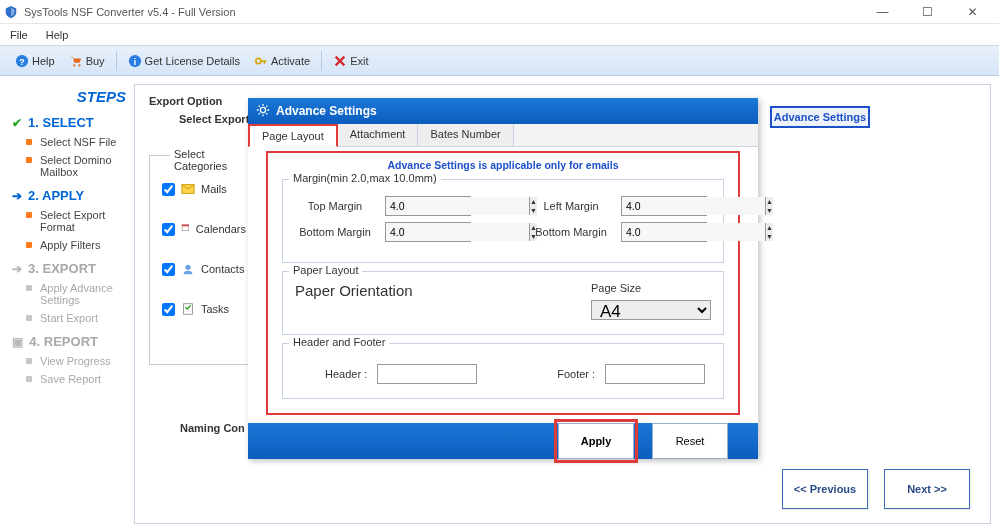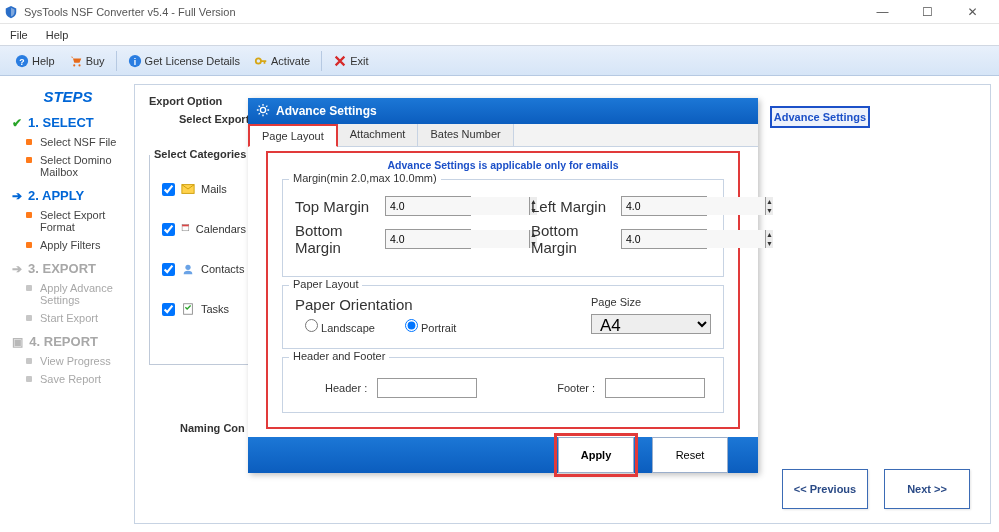--- a/index.html
+++ b/index.html
@@ -18,58 +18,58 @@
 
 
 .toolbar { height: 30px; background: linear-gradient(#e8f0fb,#d6e5f7); border-bottom: 1px solid #b6c9e2; display: flex; align-items: center; padding: 0 8px; }
 .toolbar-item { display: flex; align-items: center; gap: 3px; padding: 2px 6px; font-size: 11px; color: #333; border: 1px solid transparent; }
 .toolbar-icon { width: 14px; height: 14px; display: inline-block; }
 .toolbar-sep { width: 1px; height: 20px; background: #b6c9e2; margin: 0 4px; }
 
 
 .main { display: flex; height: calc(100% - 76px); padding: 8px; gap: 6px; }
 .sidebar { width: 120px; background: #fff; padding: 4px 2px; }
-.steps-title { color: #0066d6; font-weight: bold; font-style: italic; font-size: 15px; text-align: center; margin-bottom: 8px; }
+.steps-title { color: #0066d6; font-weight: bold; font-style: italic; font-size: 15px; text-align: right; margin-bottom: 8px; }
 .step-head { display: flex; align-items: center; gap: 6px; font-weight: bold; font-size: 13px; margin: 10px 0 4px 2px; }
 .step-head.active { color: #0066d6; }
 .step-head.inactive { color: #a8a8a8; }
 .step-sub { display: flex; align-items: flex-start; gap: 8px; font-size: 11px; margin: 6px 0 6px 16px; }
 .step-sub.active { color: #444; }
 .step-sub.inactive { color: #a8a8a8; }
 .dot-orange { width: 6px; height: 6px; background: #ff7a1a; border-radius: 1px; margin-top: 3px; flex-shrink: 0; }
 .dot-grey { width: 6px; height: 6px; background: #c7c7c7; border-radius: 1px; margin-top: 3px; flex-shrink: 0; }
 .check-green { color: #28a428; font-size: 12px; }
 .arrow-blue { color: #0066d6; font-size: 12px; }
 .grey-box { color: #b8b8b8; font-size: 12px; }
 
 .content { flex: 1; border: 1px solid #c7d3e3; background: #fff; padding: 10px 14px; position: relative; }
 .section-label { font-weight: bold; font-size: 11px; color: #333; margin-bottom: 6px; }
 .indent-row { margin-left: 30px; font-weight: bold; font-size: 11px; color: #333; }
 .fieldset { border: 1px solid #bfc9d8; margin-top: 8px; padding: 12px; position: relative; }
-.fieldset-legend { position: absolute; top: -8px; left: 0; background: #fff; padding: 0 4px; font-weight: bold; font-size: 11px; }
+.fieldset-legend { position: absolute; top: -8px; left: 20px; background: #fff; padding: 0 4px; font-weight: normal; font-size: 11px; }
 .cat-item { display: flex; align-items: center; gap: 6px; margin: 14px 0; font-size: 11px; }
 .cat-item input { margin: 0; }
 .cat-icon { width: 14px; height: 14px; display: inline-block; }
 
 .nav-footer { position: absolute; bottom: 14px; right: 20px; display: flex; gap: 16px; }
 .navbtn { width: 86px; height: 40px; border: 1px solid #3b6bb5; background: #fff; font-size: 11px; font-weight: bold; color: #2a4a86; box-shadow: 1px 1px 2px rgba(0,0,0,0.1); }
 
 
 .dialog { position: absolute; left: 248px; top: 98px; width: 510px; background: #fff; box-shadow: 2px 2px 6px rgba(0,0,0,0.25); z-index: 50; }
 .dialog-header { height: 26px; background: linear-gradient(#1c77d6,#0b5dbe); color: #fff; display: flex; align-items: center; padding: 0 8px; font-size: 12px; font-weight: bold; gap: 6px; }
 .dialog-tabs { display: flex; border-bottom: 1px solid #c7d3e3; background: #f3f3f3; font-size: 11px; }
 .dialog-tab { padding: 4px 12px; background: #eee; border-right: 1px solid #c7d3e3; }
 .dialog-tab.active { background: #fff; border: 2px solid #e13a3a; border-bottom: 1px solid #fff; margin-bottom: -1px; position: relative; }
 .dialog-body { padding: 4px 18px 8px 18px; }
 .red-frame { border: 2px solid #e13a3a; padding: 6px 14px 14px 14px; }
 .red-title { color: #1c50c8; font-weight: bold; font-size: 10.5px; text-align: center; margin-bottom: 4px; }
 .group { border: 1px solid #c7d3e3; padding: 10px 12px 14px 12px; margin-top: 8px; position: relative; }
 .group-legend { position: absolute; top: -8px; left: 6px; background: #fff; padding: 0 4px; font-size: 11px; color: #333; }
 .row { display: flex; align-items: center; margin: 6px 0; gap: 10px; }
-.lbl { width: 80px; text-align: left; font-size: 15px; color: #333; }
+.lbl { width: 80px; text-align: center; font-size: 11px; color: #333; }
 .spinner { display: flex; width: 86px; height: 20px; border: 1px solid #999; background: #fff; }
 .spinner input { flex: 1; border: none; font-size: 10.5px; padding: 0 4px; background: #f7f7f7; }
 .spinner .arrows { width: 16px; border-left: 1px solid #999; display: flex; flex-direction: column; }
 .spinner .arrows span { flex: 1; font-size: 7px; text-align: center; line-height: 9px; background: #ececec; }
 .two-col { display: flex; gap: 60px; }
 .orientation-row { display: flex; align-items: center; gap: 30px; font-size: 11px; padding-left: 10px; }
 .sel { width: 120px; height: 20px; border: 1px solid #999; font-size: 17px; background: #eee; padding: 0 4px; }
 .hf-row { display: flex; align-items: center; gap: 80px; margin-top: 10px; padding-left: 30px; }
 .hf-item { display: flex; align-items: center; gap: 10px; font-size: 11px; }
 .txt { width: 100px; height: 20px; border: 1px solid #999; }
@@ -317,24 +317,20 @@
               </div>
           </div>
         </div>
       </div>
 
       <div class="group">
         <div class="group-legend">Paper Layout</div>
         <div class="two-col">
           <div style="flex:1">
             <div style="font-size:15px;margin-bottom:6px;">Paper Orientation</div>
-            <div class="orientation-row">
-              <label><input type="radio" name="orient" style=""> <span>Landscape</span></label>
-              <label><input type="radio" name="orient" checked="" style=""> <span>Portrait</span></label>
-            </div>
           </div>
           <div>
             <div style="font-size:11px;margin-bottom:6px;">Page Size</div>
             <select class="sel"><option>A4</option></select>
           </div>
         </div>
       </div>
 
       <div class="group">
         <div class="group-legend">Header and Footer</div>

